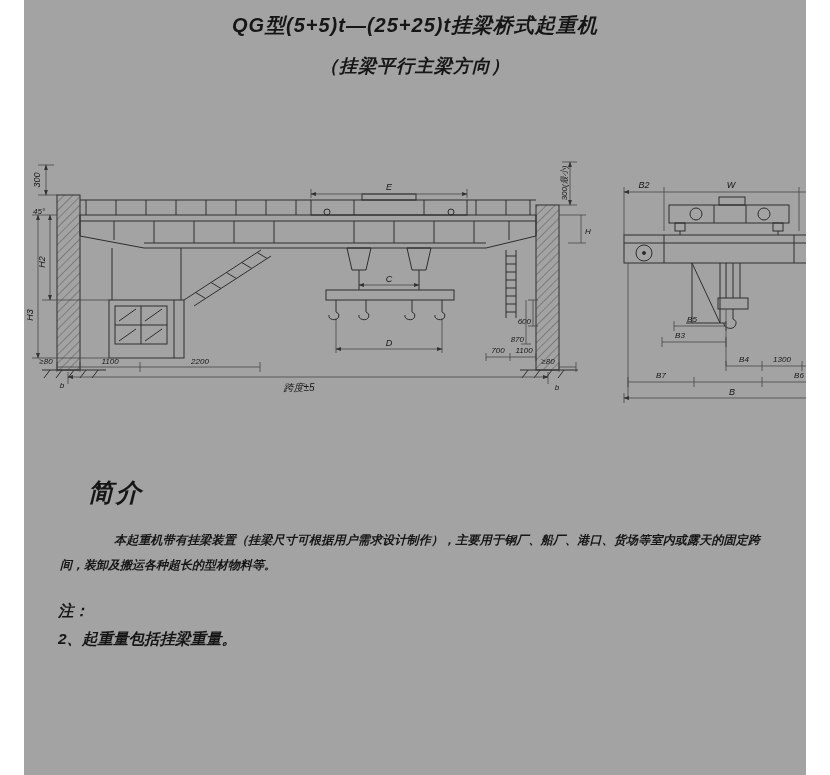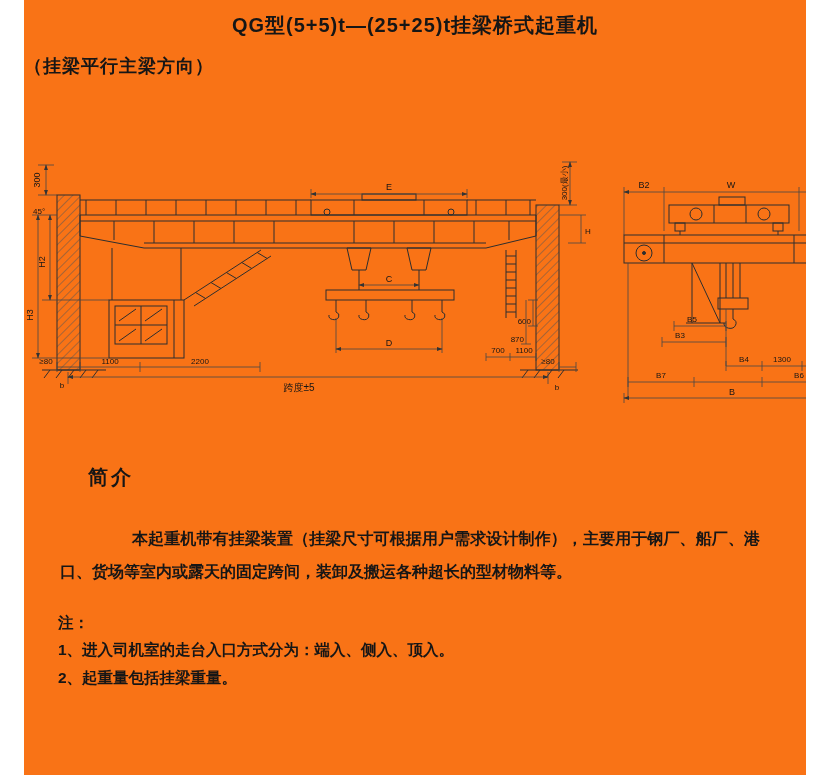--- a/index.html
+++ b/index.html
@@ -1,32 +1,33 @@
 <!DOCTYPE html>
 <html><head>
 <meta charset="utf-8">
 <style>
   * { box-sizing: border-box; margin: 0; padding: 0; }
   html,body { background:#ffffff; }
   .page {
     width: 782px; height: 775px; margin: 0 auto; position: relative; overflow: hidden;
-    background: #f97316; color: #161616;
+    background: #a3a3a3; color: #161616;
     font-family: "Liberation Sans", "DejaVu Sans", sans-serif;
+    font-style: italic;
   }
   .title { text-align:center; padding-top:12px; font-size:20px; font-weight:700; letter-spacing:1px; }
-  .subtitle { text-align:left; margin-top:15px; font-size:18px; font-weight:700; letter-spacing:1px; }
+  .subtitle { text-align:center; margin-top:15px; font-size:18px; font-weight:700; letter-spacing:1px; }
   .drawing-wrap { margin-top:72px; }
   svg { display:block; }
   svg text { font-family:"Liberation Sans","DejaVu Sans",sans-serif; fill:#161616; }
   .lbl  { font-size:9px; }
   .lbl8 { font-size:8px; }
   .lbl10 { font-size:10px; }
-  .intro-heading { margin:22px 0 0 64px; font-size:20px; font-weight:700; letter-spacing:3px; }
+  .intro-heading { margin:34px 0 0 64px; font-size:25px; font-weight:700; letter-spacing:3px; }
   .intro-body {
-    margin:32px 46px 0 36px; font-size:16px; font-weight:600;
+    margin:19px 46px 0 36px; font-size:12px; font-weight:600;
     line-height:2.05; text-indent:4.5em; text-align:justify;
   }
   .notes { margin:20px 40px 0 34px; font-size:15.5px; font-weight:700; line-height:1.8; }
 </style>
 </head>
 <body>
 
 <div class="page">
 
   <div class="title">QG型(5+5)t—(25+25)t挂梁桥式起重机</div>
@@ -338,17 +339,16 @@
         <text class="lbl" x="708" y="245" text-anchor="middle" stroke="none">B</text>
       </g>
     </svg>
   </div>
 
   <div class="intro-heading">简介</div>
   <div class="intro-body">本起重机带有挂梁装置（挂梁尺寸可根据用户需求设计制作），主要用于钢厂、船厂、港口、货场等室内或露天的固定跨间，装卸及搬运各种超长的型材物料等。</div>
 
   <div class="notes">
     <div>注：</div>
-    <div>1、进入司机室的走台入口方式分为：端入、侧入、顶入。</div>
     <div>2、起重量包括挂梁重量。</div>
   </div>
 
 </div>
 
 </body></html>

